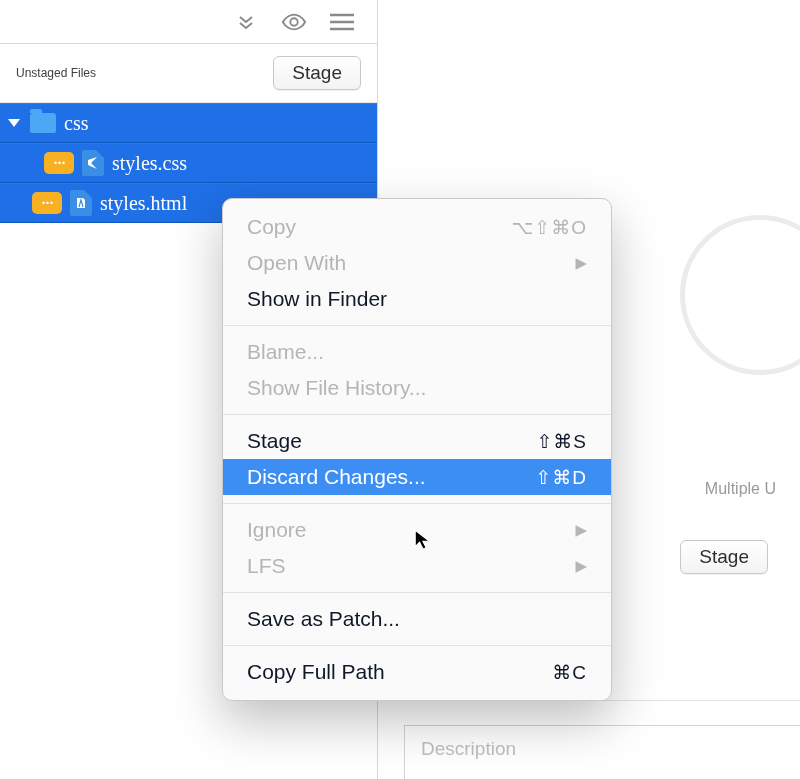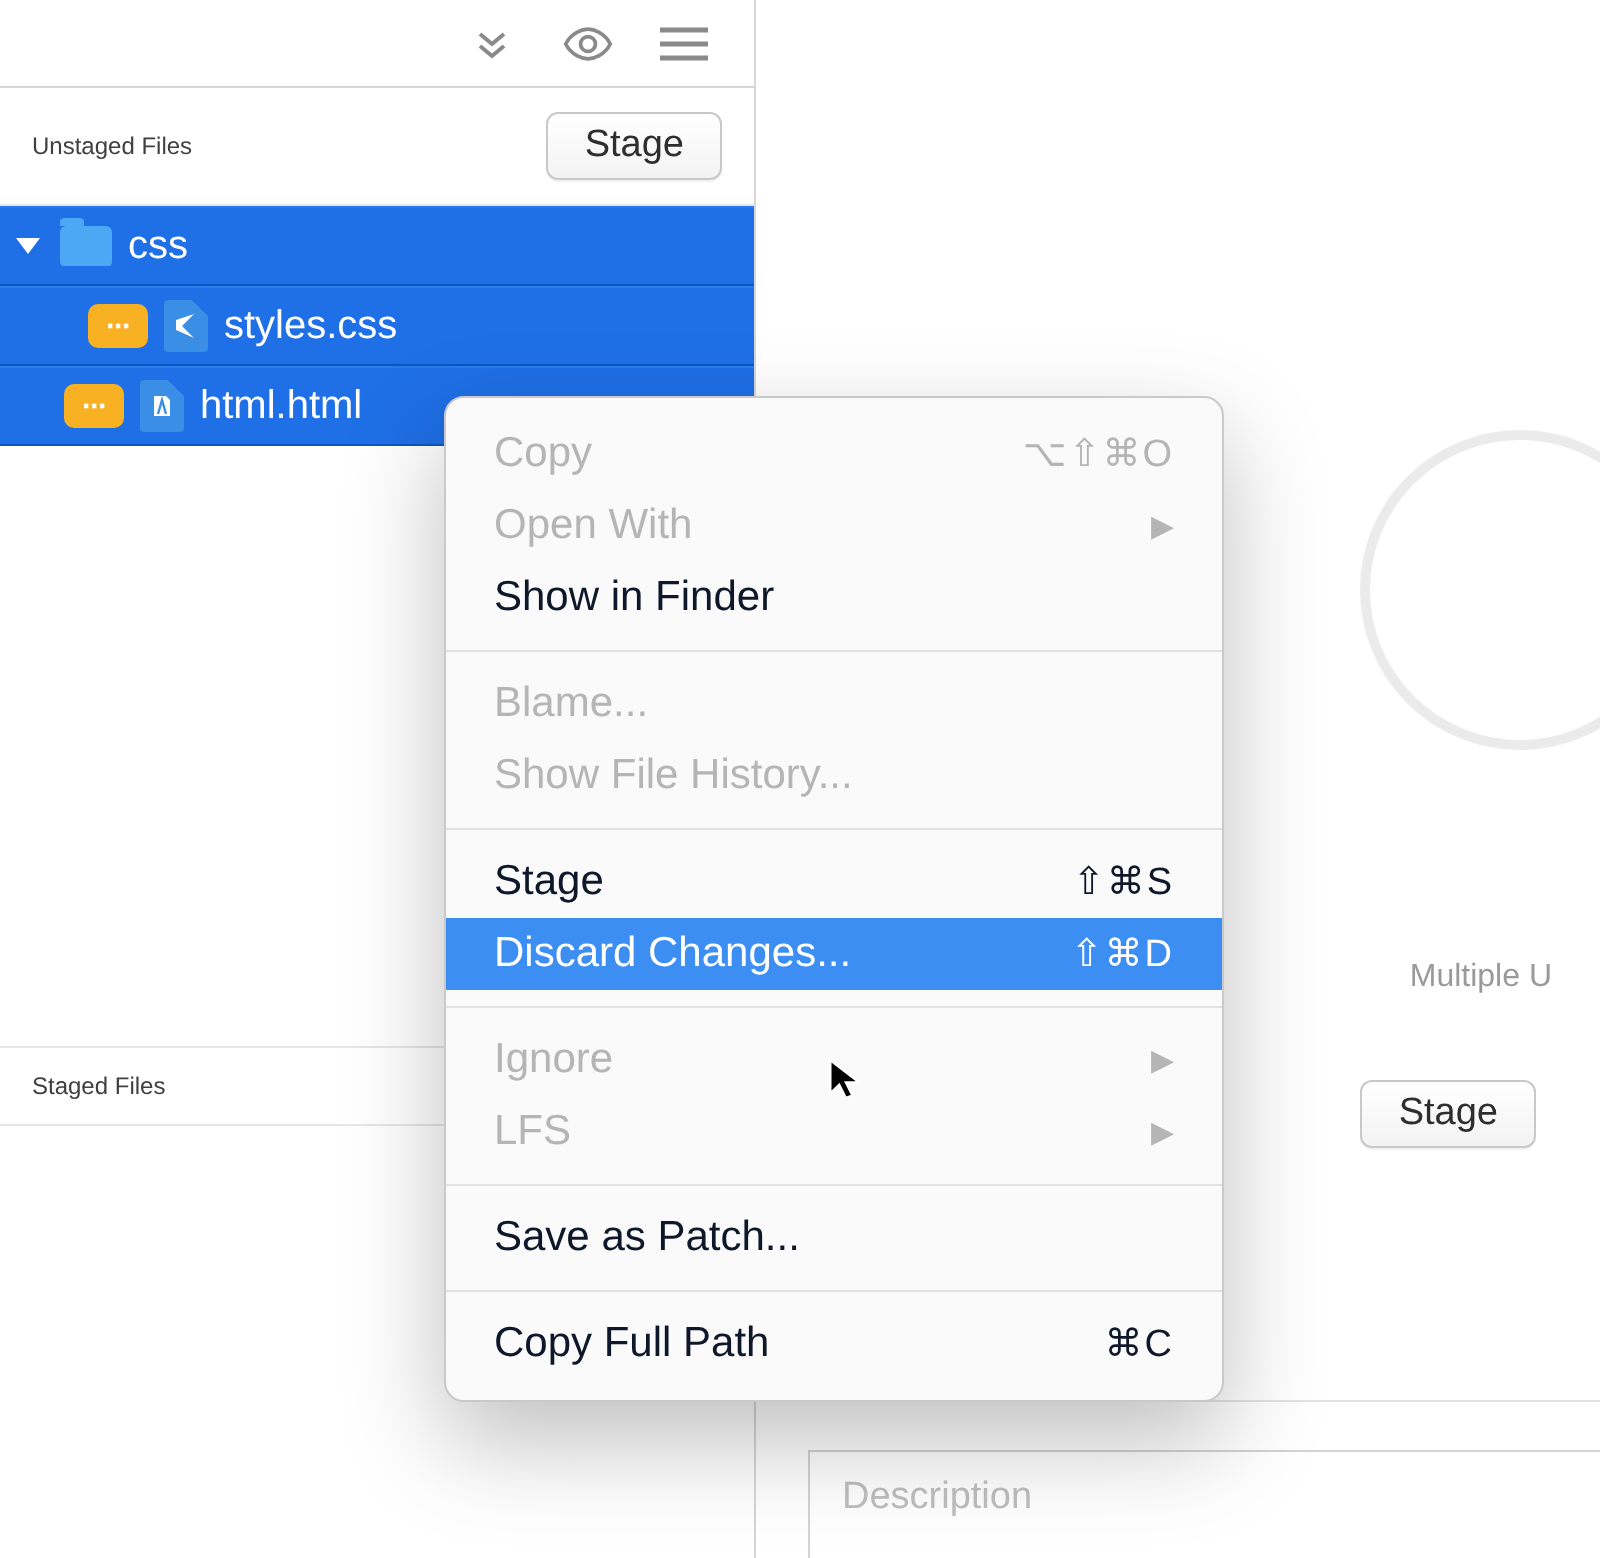--- a/index.html
+++ b/index.html
@@ -61,20 +61,21 @@
     display: flex;
     align-items: center;
     height: 40px;
     gap: 8px;
     padding-left: 10px;
     color: #fff;
     background: #1f6fe6;
     border-top: 1px solid #2a7bf0;
     border-bottom: 1px solid #0d57c1;
     font-size: 20px;
+    font-family: Liberation Serif, serif;
   }
   .tree-row.row2 { padding-left: 44px; }
   .tree-row.row3 { padding-left: 32px; }
   .tree-row .disclosure { width: 0;height:0;border-left:8px solid #fff;border-top:6px solid transparent;border-bottom:6px solid transparent; transform: rotate(90deg); margin-right:4px;}
   .badge-new {
     width: 30px;height:22px;background:#f9b124;border-radius:5px;display:flex;align-items:center;justify-content:center;color:#fff;font-size:15px;font-weight:600;letter-spacing:-1px;
   }
   .folder-icon {
     width:26px;height:20px;background:#4ca7f5;border-radius:3px 3px 2px 2px;position:relative;
   }
@@ -182,29 +183,26 @@
       <span>styles.css</span>
     </div>
     <div class="tree-row row3">
       <span class="badge-new">···</span>
       <span class="file-icon vs">
         <svg width="14" height="14" viewBox="0 0 14 14">
             <path d="M3 2h6l2 2v8H3z" fill="#fff"></path>
             <path d="M5 11l2-7 2 7" fill="none" stroke="#3a8ee6" stroke-width="1.2"></path>
           </svg>
       </span>
-      <span>html.html</span>
+      <span>styles.html</span>
     </div>
   </div>
 
   <div class="tree-gap"></div>
 
-  <div class="section-header bottom">
-    <span class="label">Staged Files</span>
-  </div>
 
 </div>
 
 <div class="right-pane">
   <div class="ghost-circle"></div>
   <div class="right-center">Multiple U</div>
   <button class="mac-button right-stage">Stage</button>
   <div class="divider-v"></div>
   <div class="desc-box">Description</div>
 </div>

